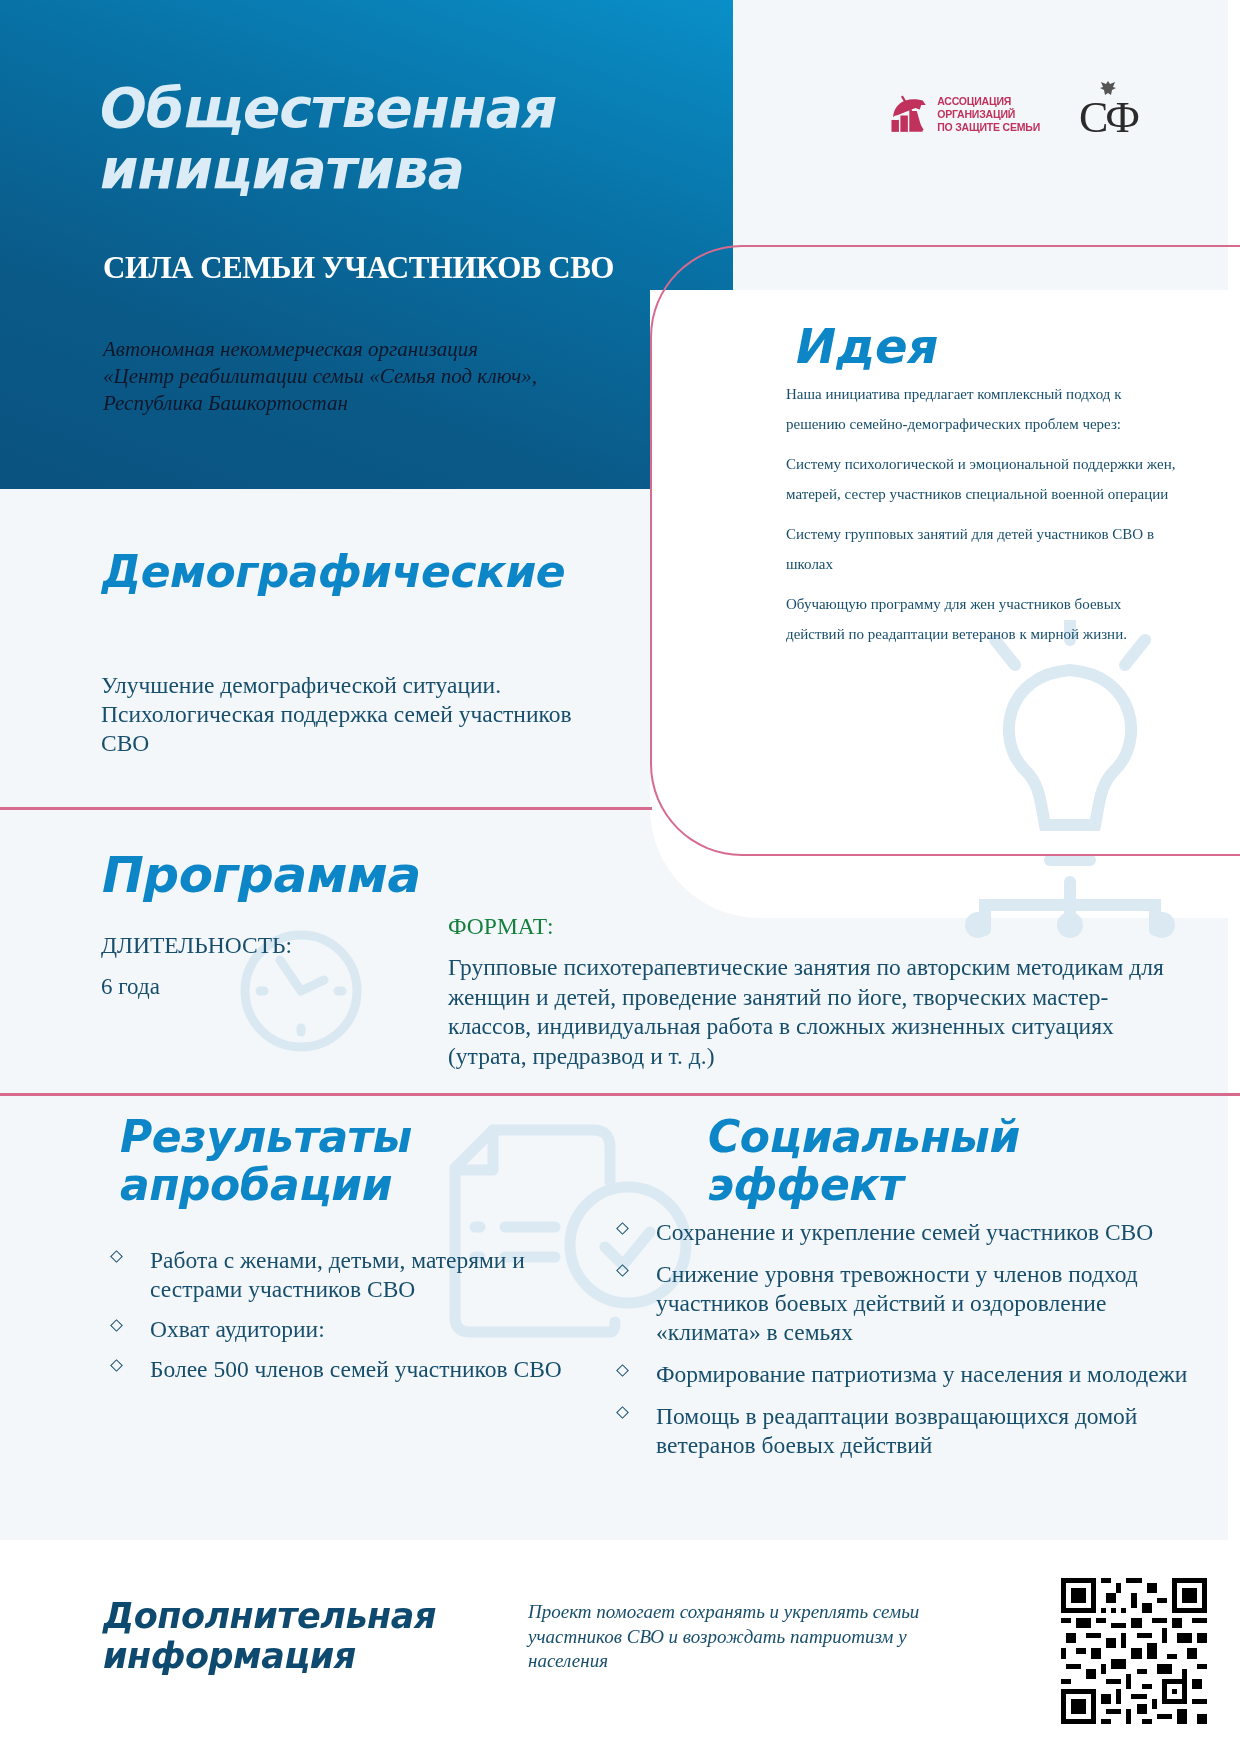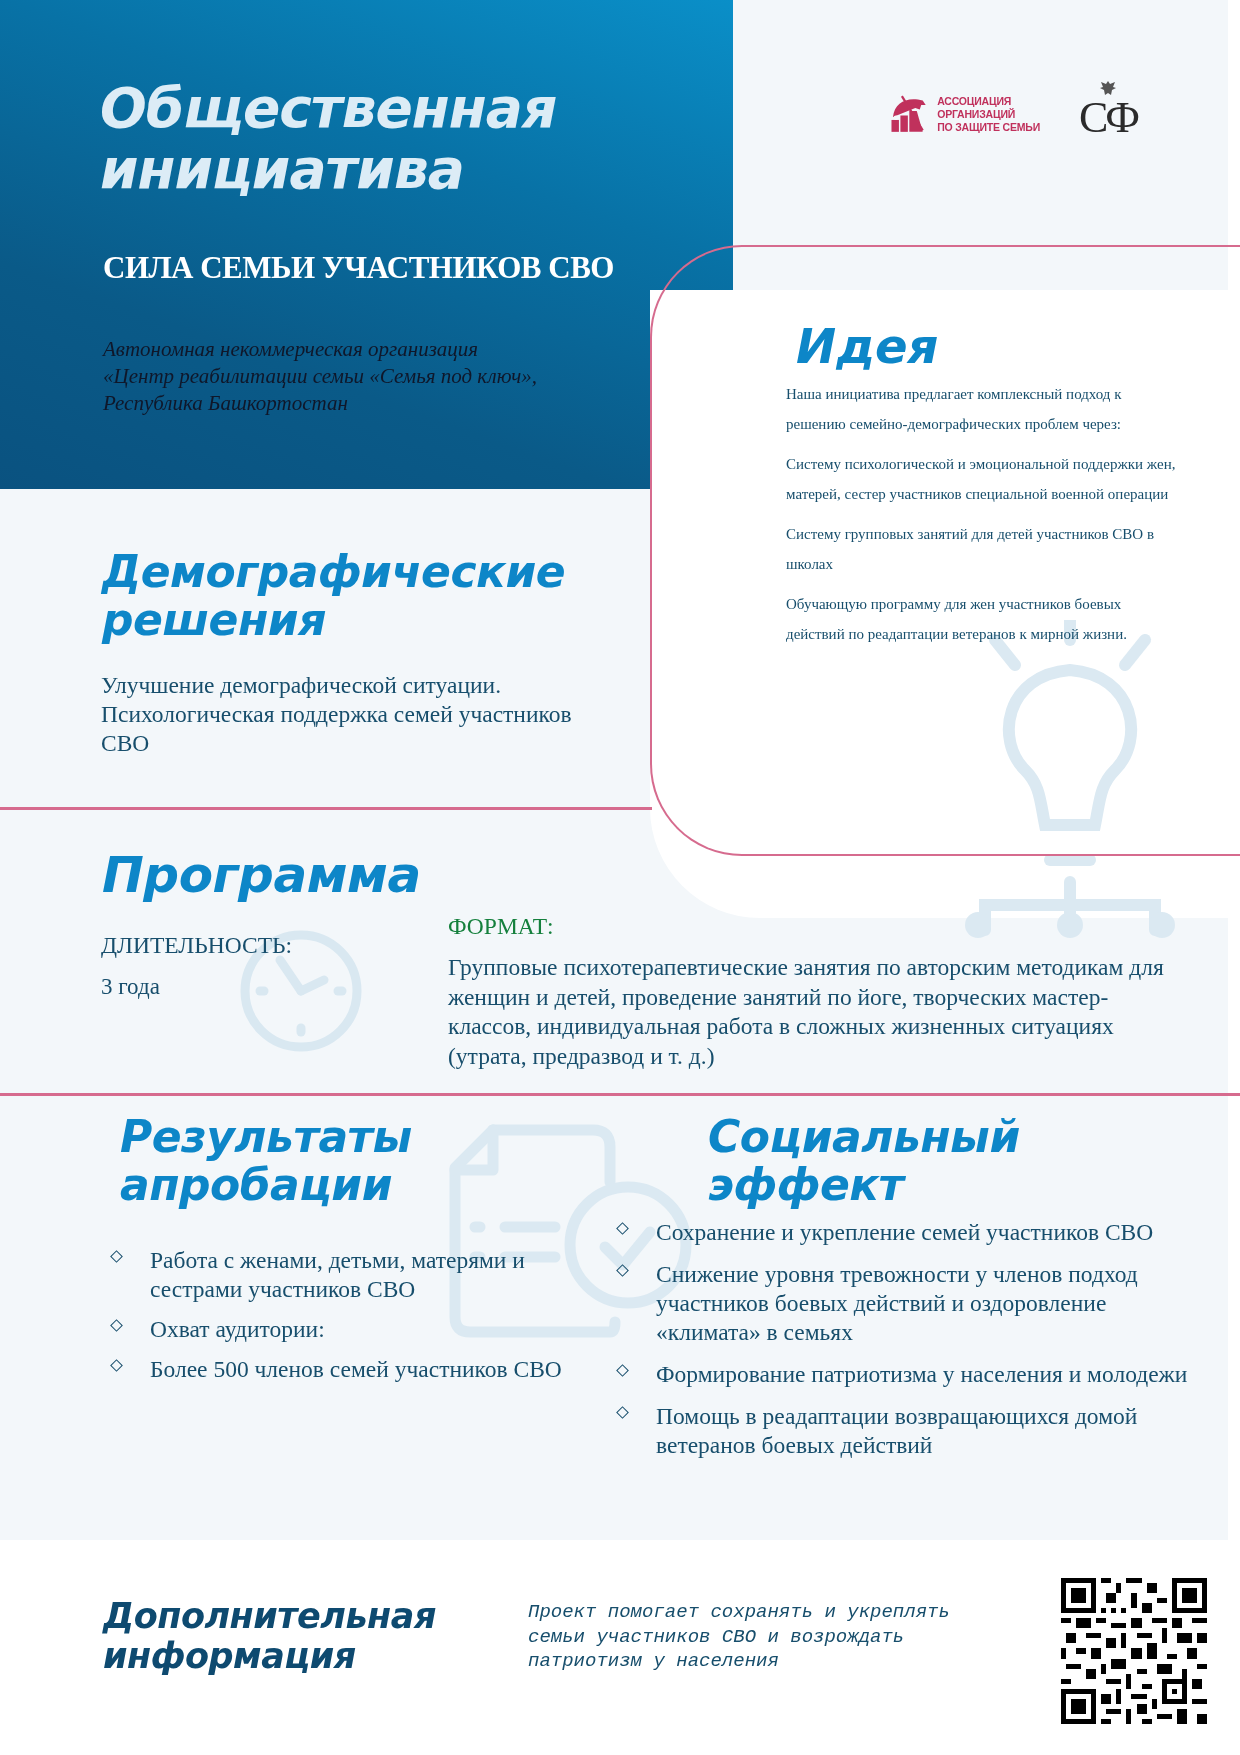--- a/index.html
+++ b/index.html
@@ -55,21 +55,21 @@
   .bullets { list-style: none; }
   .bullets li { position: relative; font-size: 23.5px; line-height: 29px; color: #174e6c; margin-bottom: 11px; }
   .bullets li .dia { position: absolute; width: 9px; height: 9px; border: 1.6px solid #174e6c; transform: rotate(45deg); left: -38px; top: 6px; }
   .res-list { left: 150px; top: 1246px; width: 420px; }
   .soc-title { left: 708px; top: 1113px; width: 400px; font-family: "DejaVu Sans", sans-serif; font-style: italic; font-weight: bold; font-size: 44px; line-height: 48px; color: #0d86c8; letter-spacing: -0.5px; }
   .soc-list { left: 656px; top: 1218px; width: 545px; }
   .soc-list li { margin-bottom: 13px; }
 
   
   .foot-title { left: 103px; top: 1596px; width: 360px; font-family: "DejaVu Sans", sans-serif; font-style: italic; font-weight: bold; font-size: 35px; line-height: 40px; color: #0e4a70; letter-spacing: -0.5px; }
-  .foot-text { left: 528px; top: 1600px; width: 430px; font-family: Liberation Mono, monospace; font-style: italic; font-size: 19px; line-height: 24.5px; color: #174e6c; }
+  .foot-text { left: 528px; top: 1600px; width: 430px; font-family: Liberation Serif, serif; font-style: italic; font-size: 19px; line-height: 24.5px; color: #174e6c; }
   .qr { left: 1061px; top: 1578px; width: 146px; height: 146px; }
 </style>
 </head>
 <body>
 
 <div class="page-bg"></div>
 
 <div class="abs hero"></div>
 <div class="abs hero-title">
   <div>Общественная</div>
@@ -128,38 +128,37 @@
 <div class="abs idea-title">Идея</div>
 <div class="abs idea-body">
   <p>Наша инициатива предлагает комплексный подход к решению семейно-демографических проблем через:</p>
   <p>Систему психологической и эмоциональной поддержки жен, матерей, сестер участников специальной военной операции</p>
   <p>Систему  групповых занятий для детей участников СВО в школах</p>
   <p>Обучающую программу для жен участников боевых действий по реадаптации ветеранов к мирной жизни.</p>
 </div>
 
 <div class="abs demo-title">
   <div>Демографические</div>
-  <div>решения</div>
 </div>
 <div class="abs demo-body">Улучшение демографической ситуации. Психологическая поддержка семей участников СВО</div>
 <div class="abs pink-line" style="left:0;top:807px;width:652px;"></div>
 
 <svg class="abs clock" viewBox="0 0 126 126">
   <g fill="none" stroke="#d9e8f1" stroke-width="9" stroke-linecap="round">
     <circle cx="63" cy="63" r="56"></circle>
     <line x1="63" y1="63" x2="42" y2="32"></line>
     <line x1="63" y1="63" x2="86" y2="52"></line>
     <line x1="22" y1="63" x2="26" y2="63"></line>
     <line x1="100" y1="63" x2="104" y2="63"></line>
     <line x1="63" y1="100" x2="63" y2="104"></line>
   </g>
 </svg>
 <div class="abs prog-title">Программа</div>
 <div class="abs dur-label">ДЛИТЕЛЬНОСТЬ:</div>
-<div class="abs dur-value">3 года</div>
+<div class="abs dur-value">6 года</div>
 <div class="abs fmt-label">ФОРМАТ:</div>
 <div class="abs fmt-body">Групповые психотерапевтические занятия по авторским методикам для женщин и детей, проведение занятий по йоге, творческих мастер-классов, индивидуальная работа в сложных жизненных ситуациях (утрата, предразвод и т. д.)</div>
 <div class="abs pink-line" style="left:0;top:1093px;width:1240px;"></div>
 
 <svg class="abs doc-icon" viewBox="0 0 250 220">
   <g fill="none" stroke="#dbe9f2" stroke-width="11" stroke-linecap="round" stroke-linejoin="round">
     <path d="M48 8 L148 8 Q165 8 165 25 L165 60"></path>
     <path d="M48 8 L10 46 L10 195 Q10 210 25 210 L165 210 Q170 210 170 200"></path>
     <path d="M48 8 L48 48 L10 48"></path>
     <line x1="30" y1="105" x2="35" y2="105"></line>

